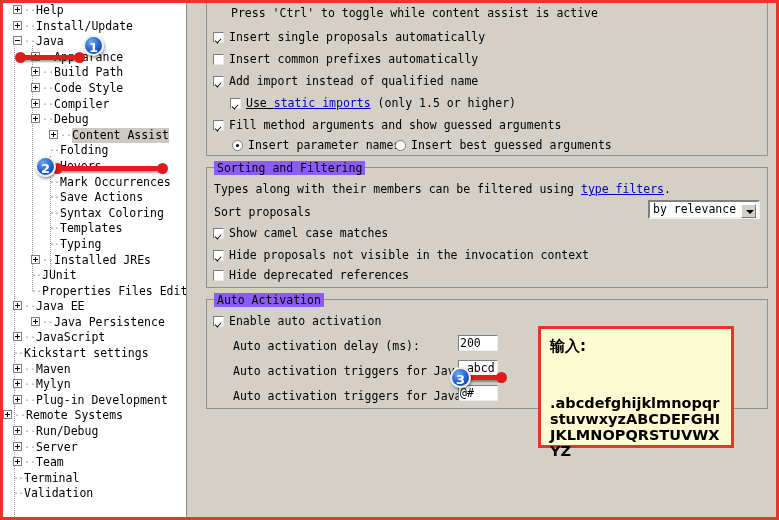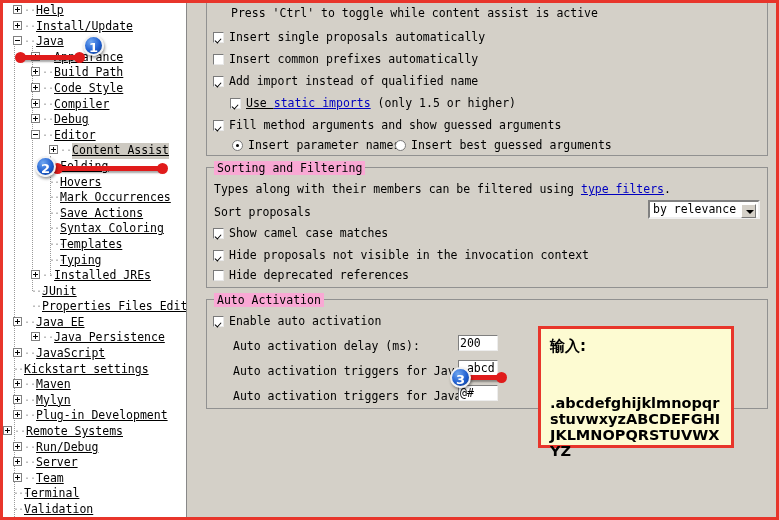--- a/index.html
+++ b/index.html
@@ -13,32 +13,32 @@
   #root{position:relative;width:779px;height:520px;box-sizing:border-box;
         border:3px solid #e8352b;background:#d4d0c8;overflow:hidden;}
 
   
   #tree{position:absolute;left:0;top:0;width:183px;height:514px;background:#ffffff;
         overflow:hidden;box-sizing:border-box;}
   #tree-divider{position:absolute;left:183px;top:0;width:3px;height:514px;background:#d4d0c8;
         border-left:1px solid #888;}
   .trow{position:relative;height:15.6px;line-height:15.6px;white-space:nowrap;
         font-family:"DejaVu Sans Mono","Liberation Mono",monospace;font-size:11.5px;}
-  .tlabel{position:relative;display:inline-block;vertical-align:top;text-decoration:underline;}
+  .tlabel{position:relative;display:inline-block;vertical-align:top;}
   .exp{display:inline-block;width:9px;height:9px;border:1px solid #808080;background:#fff;
        position:relative;vertical-align:middle;margin-right:2px;box-sizing:border-box;top:-1px;}
   .exp.plus::before,.exp.minus::before{content:"";position:absolute;left:1px;top:3px;width:5px;height:1px;background:#000;}
   .exp.plus::after{content:"";position:absolute;left:3px;top:1px;width:1px;height:5px;background:#000;}
   .dash{display:inline-block;width:11px;color:#999;letter-spacing:-1px;font-size:10px;}
   .selrow .tlabel{background:#cdc9c1;}
   .guide{position:absolute;top:0;bottom:0;border-left:1px dotted #9a9a9a;}
   .group{position:absolute;border:1px solid #fff;box-sizing:border-box;}
   .group .inner{position:absolute;left:-1px;top:-1px;right:-1px;bottom:-1px;
         border:1px solid #919191;box-sizing:border-box;pointer-events:none;}
-  .glegend{position:absolute;top:-7px;left:7px;background:#f9a8d4;padding:0 3px;
+  .glegend{position:absolute;top:-7px;left:7px;background:#8b5cf6;padding:0 3px;
         font-size:11.5px;z-index:3;}
   .row{position:absolute;white-space:nowrap;font-size:11.5px;line-height:13px;}
 
   .cb{display:inline-block;width:11px;height:11px;box-sizing:border-box;
       border:1px solid #7a7a7a;border-right-color:#e8e8e8;border-bottom-color:#e8e8e8;
       background:#fff;position:relative;vertical-align:-2px;margin-right:5px;}
   .cb.on::after{content:"";position:absolute;left:2px;top:4px;width:3px;height:5px;
       border:solid #000;border-width:0 1.6px 1.6px 0;transform:rotate(42deg);}
   .rb{display:inline-block;width:11px;height:11px;box-sizing:border-box;border-radius:50%;
       border:1px solid #7a7a7a;background:#fff;position:relative;vertical-align:-2px;margin-right:5px;}
@@ -85,21 +85,20 @@
     <div class="guide" style="left:47px;top:153px;height:120px;"></div>
     <div id="tree-rows">
         <div class="trow" style="padding-left: 10px;"><span class="exp plus"></span><span style="color: rgb(154, 154, 154); font-size: 10px;">··</span><span class="tlabel">Help</span></div>
         <div class="trow" style="padding-left: 10px;"><span class="exp plus"></span><span style="color: rgb(154, 154, 154); font-size: 10px;">··</span><span class="tlabel">Install/Update</span></div>
         <div class="trow" style="padding-left: 10px;"><span class="exp minus"></span><span style="color: rgb(154, 154, 154); font-size: 10px;">··</span><span class="tlabel">Java</span></div>
         <div class="trow" style="padding-left: 28px;"><span class="exp plus"></span><span style="color: rgb(154, 154, 154); font-size: 10px;">··</span><span class="tlabel">Appearance</span></div>
         <div class="trow" style="padding-left: 28px;"><span class="exp plus"></span><span style="color: rgb(154, 154, 154); font-size: 10px;">··</span><span class="tlabel">Build Path</span></div>
         <div class="trow" style="padding-left: 28px;"><span class="exp plus"></span><span style="color: rgb(154, 154, 154); font-size: 10px;">··</span><span class="tlabel">Code Style</span></div>
         <div class="trow" style="padding-left: 28px;"><span class="exp plus"></span><span style="color: rgb(154, 154, 154); font-size: 10px;">··</span><span class="tlabel">Compiler</span></div>
         <div class="trow" style="padding-left: 28px;"><span class="exp plus"></span><span style="color: rgb(154, 154, 154); font-size: 10px;">··</span><span class="tlabel">Debug</span></div>
-        <div class="trow" style="padding-left: 28px;"><span class="exp minus"></span><span style="color: rgb(154, 154, 154); font-size: 10px;">··</span><span class="tlabel">Editor</span></div>
         <div class="trow selrow" style="padding-left: 46px;"><span class="exp plus"></span><span style="color: rgb(154, 154, 154); font-size: 10px;">··</span><span class="tlabel">Content Assist</span></div>
         <div class="trow" style="padding-left: 46px;"><span class="dash">···</span><span class="tlabel">Folding</span></div>
         <div class="trow" style="padding-left: 46px;"><span class="dash">···</span><span class="tlabel">Hovers</span></div>
         <div class="trow" style="padding-left: 46px;"><span class="dash">···</span><span class="tlabel">Mark Occurrences</span></div>
         <div class="trow" style="padding-left: 46px;"><span class="dash">···</span><span class="tlabel">Save Actions</span></div>
         <div class="trow" style="padding-left: 46px;"><span class="dash">···</span><span class="tlabel">Syntax Coloring</span></div>
         <div class="trow" style="padding-left: 46px;"><span class="dash">···</span><span class="tlabel">Templates</span></div>
         <div class="trow" style="padding-left: 46px;"><span class="dash">···</span><span class="tlabel">Typing</span></div>
         <div class="trow" style="padding-left: 28px;"><span class="exp plus"></span><span style="color: rgb(154, 154, 154); font-size: 10px;">··</span><span class="tlabel">Installed JREs</span></div>
         <div class="trow" style="padding-left: 28px;"><span class="dash">···</span><span class="tlabel">JUnit</span></div>

